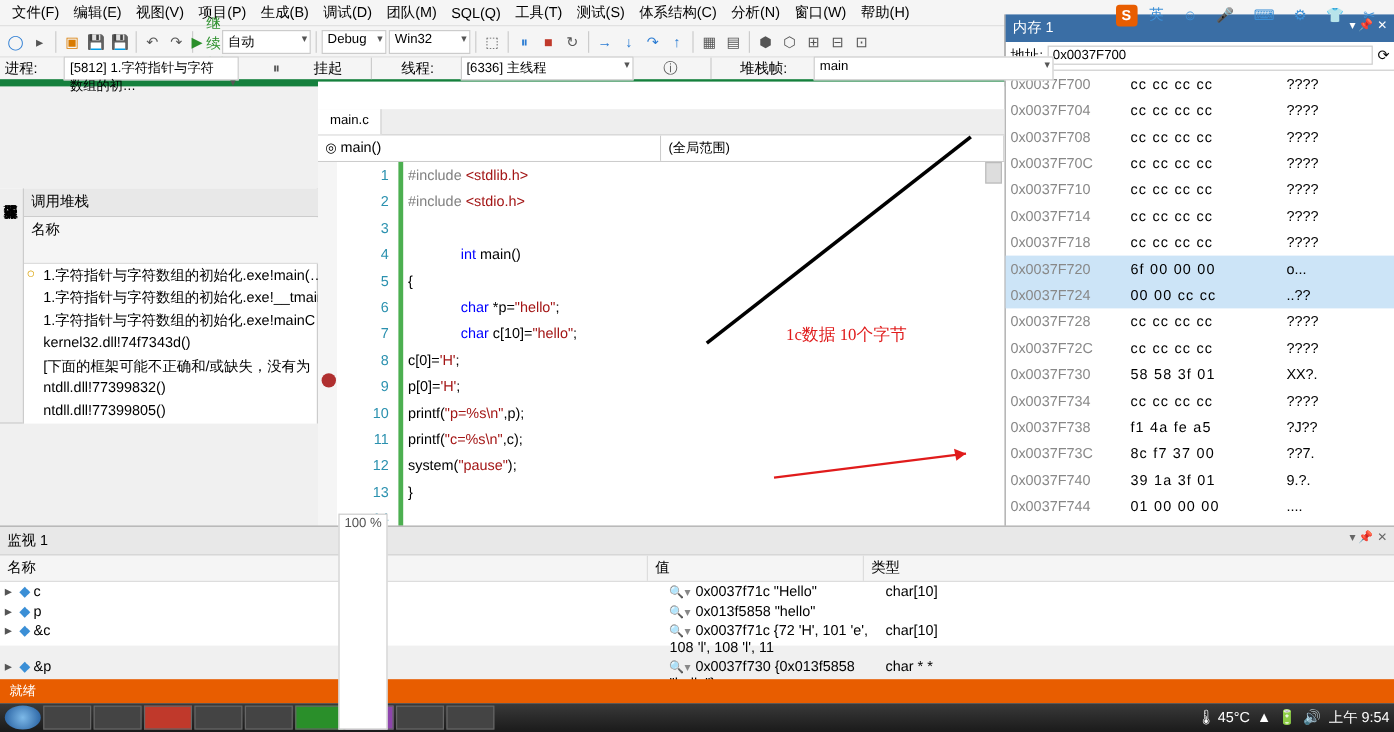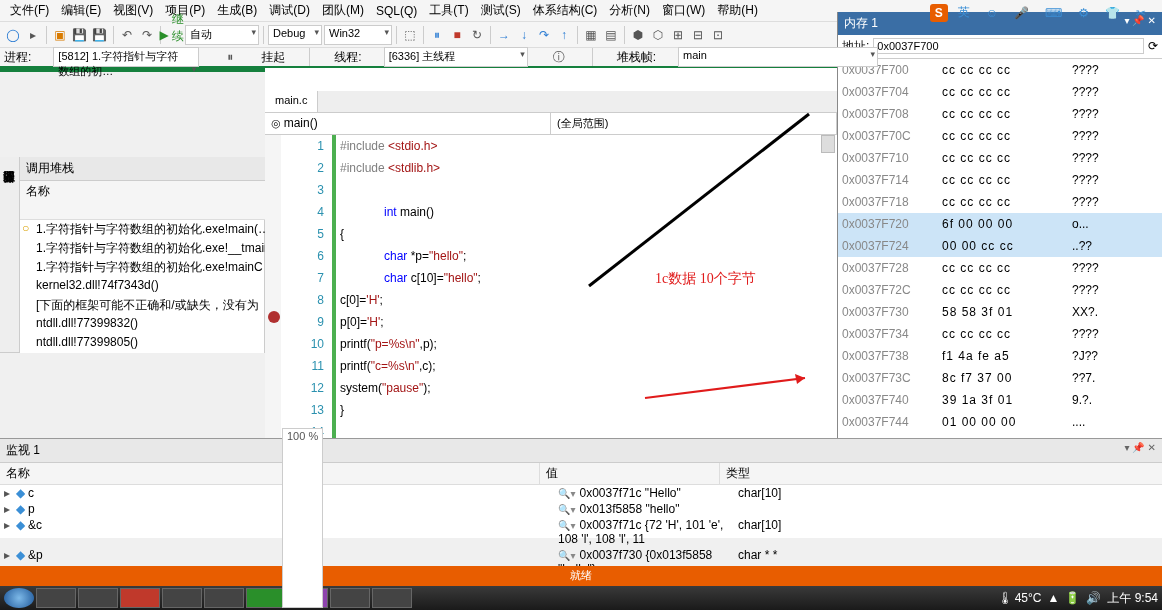--- a/index.html
+++ b/index.html
@@ -63,21 +63,21 @@
 .mem-rows .mb { width: 130px; letter-spacing: 1px; }
 .mem-rows .mt { flex: 1; }
 .watch { height: 100px; background: #fff; border-top: 1px solid #999; position: relative; }
 .watch-rows { font-size: 11px; }
 .watch-rows .wr { display: flex; padding: 1px 4px; }
 .watch-rows .wr .wi { width: 12px; color: #555; }
 .watch-rows .wr .wn { width: 530px; }
 .watch-rows .wr .wv { width: 180px; }
 .watch-rows .wr .wt { flex: 1; }
 .watch-rows .wr .mag { color: #888; font-size: 10px; margin-right: 4px; }
-.status { position: absolute; bottom: 24px; left: 0; right: 0; height: 20px; background: #e85d00; color: #fff; padding: 2px 8px; font-size: 11px; text-align: center; }
+.status { position: absolute; bottom: 24px; left: 0; right: 0; height: 20px; background: #e85d00; color: #fff; padding: 2px 8px; font-size: 11px; }
 .taskbar { position: absolute; bottom: 0; left: 0; right: 0; height: 24px; background: linear-gradient(#3a3a3a, #1a1a1a); display: flex; align-items: center; padding: 0 4px; gap: 2px; }
 .taskbar .start { width: 30px; height: 20px; background: radial-gradient(circle, #7db9e8, #1e5799); border-radius: 50%; }
 .taskbar .tb-item { width: 40px; height: 20px; background: #444; border: 1px solid #666; }
 .taskbar .tray { margin-left: auto; display: flex; align-items: center; gap: 6px; color: #fff; font-size: 10px; }
 .taskbar .tray .temp { display: flex; align-items: center; gap: 2px; }
 .sb-handle { position: absolute; right: 2px; width: 14px; background: #ddd; border: 1px solid #bbb; }
 </style>
 </head>
 <body>
 
@@ -252,22 +252,22 @@
           <div>7</div>
           <div>8</div>
           <div>9</div>
           <div>10</div>
           <div>11</div>
           <div>12</div>
           <div>13</div>
           <div>14</div>
         </div>
       <div class="code" id="code">
+          <div><span class="pp">#include</span> <span class="str">&lt;stdlib.h&gt;</span></div>
           <div><span class="pp">#include</span> <span class="str">&lt;stdio.h&gt;</span></div>
-          <div><span class="pp">#include</span> <span class="str">&lt;stdlib.h&gt;</span></div>
           <div>&nbsp;</div>
           <div><span class="kw">int</span> main()</div>
           <div>{</div>
           <div>    <span class="kw">char</span> *p=<span class="str">"hello"</span>;</div>
           <div>    <span class="kw">char</span> c[10]=<span class="str">"hello"</span>;</div>
           <div>    c[0]=<span class="str">'H'</span>;</div>
           <div>    p[0]=<span class="str">'H'</span>;</div>
           <div>    printf(<span class="str">"p=%s\n"</span>,p);</div>
           <div>    printf(<span class="str">"c=%s\n"</span>,c);</div>
           <div>    system(<span class="str">"pause"</span>);</div>

